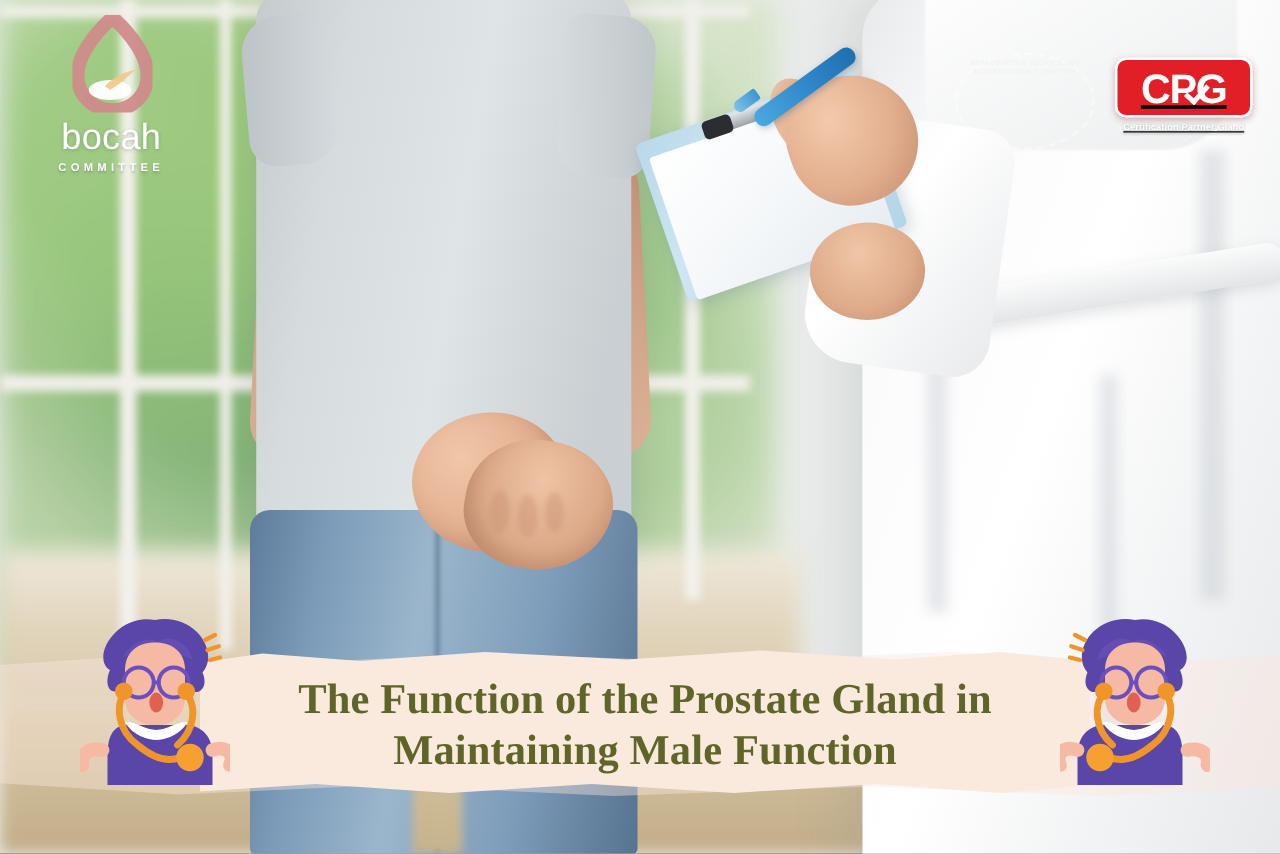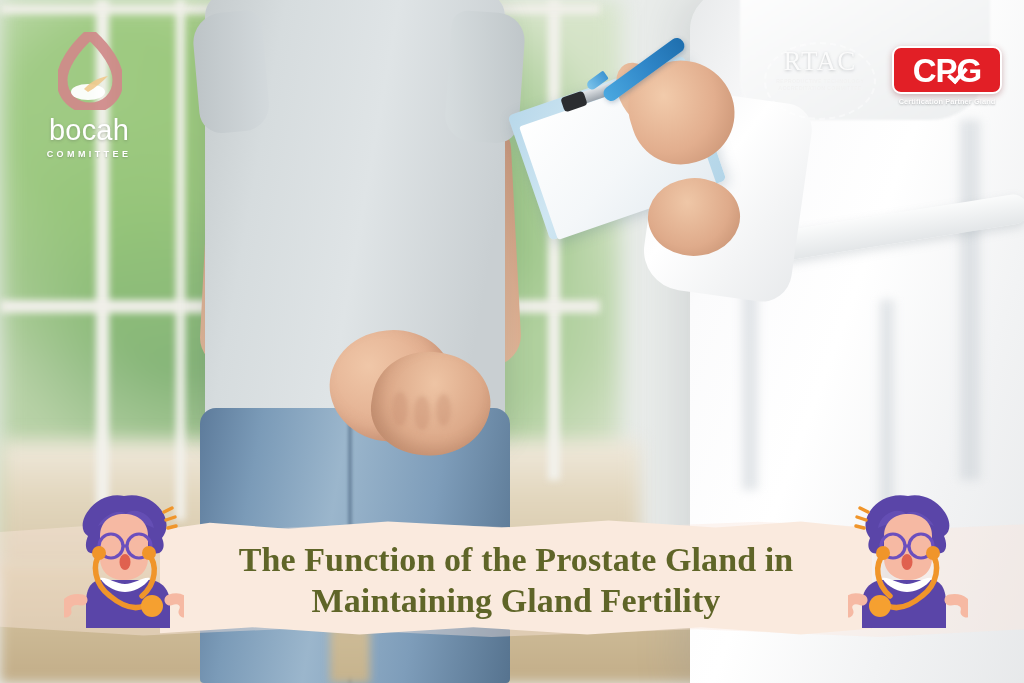--- a/index.html
+++ b/index.html
@@ -165,21 +165,21 @@
     transform:rotate(-36deg);border-radius:7px;
     box-shadow:0 2px 5px rgba(40,80,120,.3);
   }
   .pen-tip{
     position:absolute;left:586px;top:76px;width:22px;height:10px;
     background:linear-gradient(90deg,#7cc3ea,#3d95d2);
     transform:rotate(-36deg);border-radius:6px 2px 2px 6px;
   }
 
   
-  .logo{position:absolute;left:34px;top:32px;width:110px;height:122px;}
+  .logo{position:absolute;left:34px;top:12px;width:110px;height:122px;}
   .logo-mark{position:absolute;left:24px;top:0;width:64px;height:78px;}
   .logo-name{
     position:absolute;left:0;top:84px;width:110px;text-align:center;
     color:#ffffff;font-size:29px;line-height:29px;font-weight:400;
     letter-spacing:.2px;text-shadow:0 1px 3px rgba(80,90,80,.35);
   }
   .logo-sub{
     position:absolute;left:0;top:117px;width:110px;text-align:center;
     color:#ffffff;font-size:9px;letter-spacing:3.4px;font-weight:700;
     text-shadow:0 1px 2px rgba(80,90,80,.35);
@@ -195,21 +195,21 @@
   }
   .rtac-sub{
     color:#f2f2f2;font-size:5.4px;letter-spacing:.25px;line-height:7px;
     font-weight:700;margin-top:2px;opacity:.92;
   }
   .rtac-ring{
     position:absolute;left:-2px;top:-4px;width:112px;height:78px;
     border:2px dashed rgba(255,255,255,.55);border-radius:50%;
     opacity:.75;
   }
-  .cpg{position:absolute;left:126px;top:0;width:110px;height:72px;text-align:center;}
+  .cpg{position:absolute;left:126px;top:0;width:110px;height:72px;text-align:center;text-decoration:underline;}
   .cpg-box{
     width:110px;height:48px;background:#e21f26;border-radius:9px;
     border:2px solid #ffffff;position:relative;overflow:hidden;
     box-shadow:0 2px 6px rgba(120,20,25,.3);
   }
   .cpg-text{
     color:#ffffff;font-size:33px;font-weight:700;line-height:46px;
     letter-spacing:-1px;font-family:"Liberation Sans",sans-serif;
   }
   .cpg-check{
@@ -309,40 +309,39 @@
       <path d="M26 57 C34 48 44 45 50 44 C44 50 37 56 30 60 Z" fill="#f0c98d" opacity="0.9"></path>
     </svg>
     <div class="logo-name">bocah</div>
     <div class="logo-sub">COMMITTEE</div>
   </div>
 
   <div class="badges">
 
     <div class="rtac">
       <div class="rtac-ring"></div>
-      <div class="rtac-main">RTAC</div>
       <div class="rtac-sub">REPRODUCTIVE TECHNOLOGY ACCREDITATION COMMITTEE</div>
     </div>
 
     <div class="cpg">
       <div class="cpg-box">
         <div class="cpg-text">CPG</div>
         <div class="cpg-check"></div>
       </div>
       <div class="cpg-sub">Certification Partner Gland</div>
     </div>
   </div>
 
   <div class="banner-wrap">
     <div class="banner-ghost"></div>
     <div class="banner"></div>
 
     <div class="title">
       <span>The Function of the Prostate Gland in</span>
-      <span>Maintaining Gland Fertility</span>
+      <span>Maintaining Male Function</span>
     </div>
 
     <svg class="mascot m-left" viewBox="0 0 120 140" style="top:-6px;">
       <g>
         <path d="M24 44 C8 34 30 -2 60 4 C92 -2 112 30 98 46 C104 60 92 66 86 58 L34 58 C26 66 18 58 24 44 Z" fill="#5a45a8"></path>
         <path d="M34 34 C40 22 56 16 62 22 C70 14 88 22 90 36 C80 30 66 30 58 34 C50 30 40 30 34 34 Z" fill="#6b55bd" opacity=".6"></path>
         <path d="M36 44 C36 30 46 22 60 22 C74 22 84 30 84 44 L84 66 C84 80 74 88 60 88 C46 88 36 80 36 66 Z" fill="#f6b9a3"></path>
         <circle cx="47" cy="54" r="12" fill="none" stroke="#6b4fbe" stroke-width="3.2"></circle>
         <circle cx="75" cy="54" r="12" fill="none" stroke="#6b4fbe" stroke-width="3.2"></circle>
         <path d="M59 54 L63 54" stroke="#6b4fbe" stroke-width="3.2"></path>

